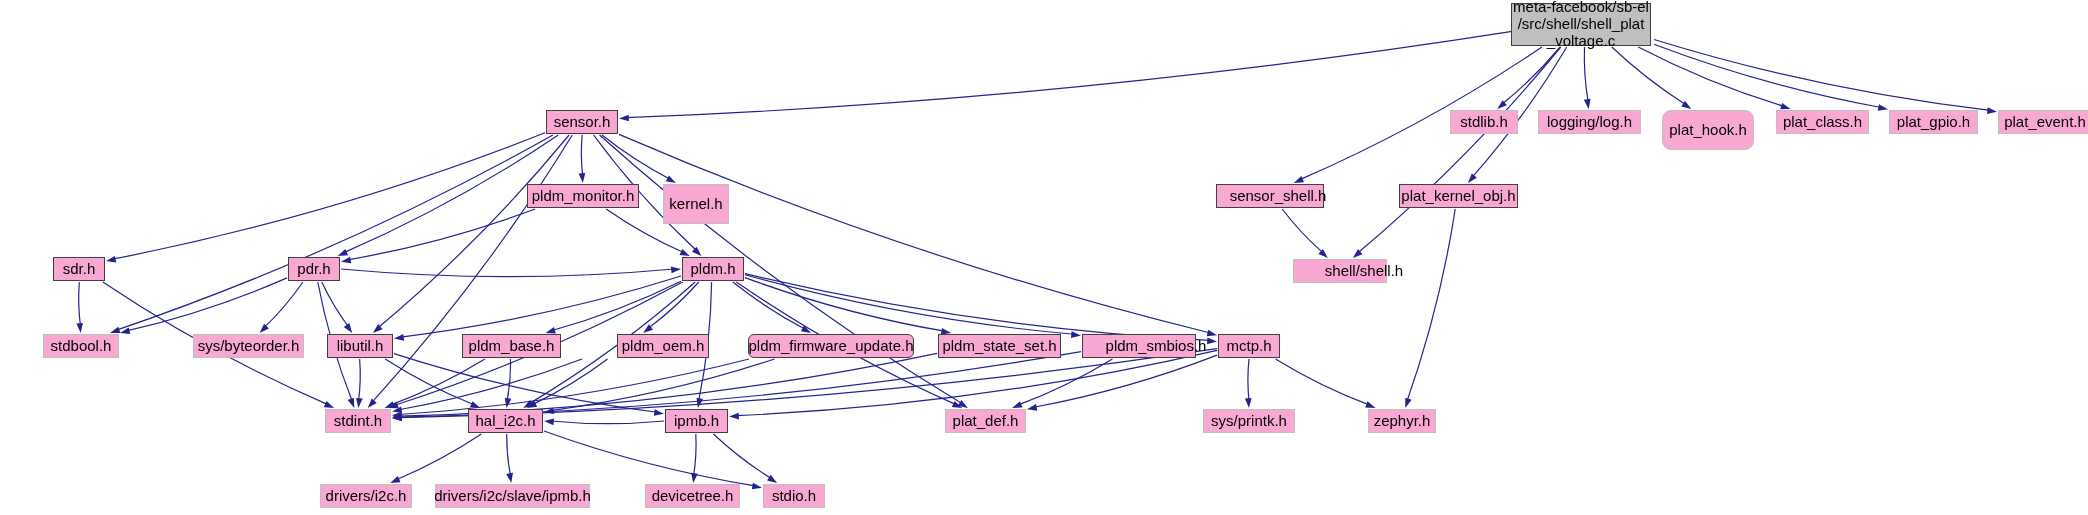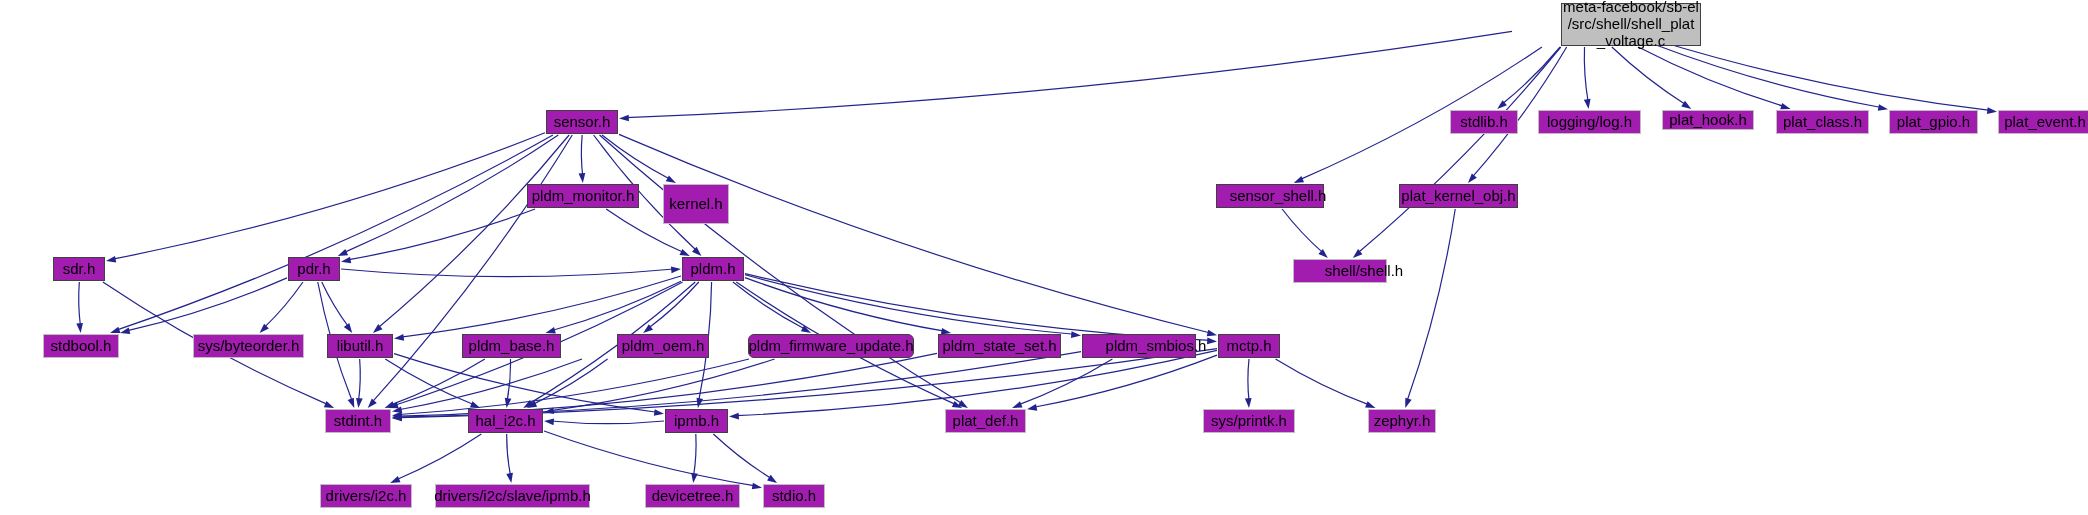--- a/index.html
+++ b/index.html
@@ -1,19 +1,19 @@
 <!DOCTYPE html>
 <html><head>
 <meta charset="utf-8">
 <style>
   html,body{margin:0;padding:0;background:#ffffff;}
   #graph{position:relative;width:2088px;height:515px;background:#ffffff;
          font-family:"Liberation Sans",sans-serif;overflow:hidden;}
   #edges{position:absolute;left:0;top:0;width:2088px;height:515px;}
-  .node{position:absolute;box-sizing:border-box;background:#a21caf;
+  .node{position:absolute;box-sizing:border-box;background:#f9a8d4;
         border:1px solid #bfbfbf;color:#000000;font-size:15px;
         display:flex;align-items:center;justify-content:center;
         text-align:center;line-height:1.12;white-space:pre;}
   .node.hdr{border:1px solid #404040;}
   .node.root{background:#bfbfbf;border:1px solid #404040;font-size:15px;}
 </style>
 </head>
 <body>
 
 <div id="graph">
@@ -142,26 +142,26 @@
       <polygon points="511.2866666666667,483 506.30172396298974,473.91815292789744 512.9229182940527,472.7700302731691" fill="#23238e"></polygon>
       <path d="M544,431.0086655112652 Q647.0623326679327,468.2742788474707 755.2251852665412,485.9198921836762" stroke="#23238e" stroke-width="1.2" fill="none"></path>
       <polygon points="762,487.6811091854419 751.777370802017,489.36261216805764 752.896183587716,482.7364022445375" fill="#23238e"></polygon>
       <path d="M695.8066666666666,434 Q696.8914017502066,455.1225671836276 693.5661368337464,476.0099343672552" stroke="#23238e" stroke-width="1.2" fill="none"></path>
       <polygon points="693.1933333333334,483 691.1512372235414,472.84325625614326 697.8128796080993,473.7269534555629" fill="#23238e"></polygon>
       <path d="M713.4,434 Q740.2708160381338,459.23251233702604 771.5516320762678,478.7320246740521" stroke="#23238e" stroke-width="1.2" fill="none"></path>
       <polygon points="777.1,483 767.0438675380005,480.50925715764936 770.687687944597,474.8629333231113" fill="#23238e"></polygon>
       <path d="M664,421 Q607.5,426.4 551,421" stroke="#23238e" stroke-width="1.2" fill="none"></path>
       <polygon points="544,421 554.0494604284069,418.48247242360986 553.4800510498725,425.1783049304485" fill="#23238e"></polygon>
     </svg>
-<div class="node root" style="left: 1561px; top: 3px; width: 140px; height: 43px;">meta-facebook/sb-el
+<div class="node root" style="left: 1511px; top: 3px; width: 140px; height: 43px;">meta-facebook/sb-el
 /src/shell/shell_plat
 _voltage.c</div>
     <div class="node " style="left: 1450px; top: 110px; width: 68px; height: 24px;">stdlib.h</div>
     <div class="node " style="left: 1538px; top: 110px; width: 103px; height: 24px;">logging/log.h</div>
-    <div class="node " style="left: 1662px; top: 110px; width: 92px; height: 20px;">plat_hook.h</div>
+    <div class="node " style="left: 1662px; top: 110px; width: 92px; height: 40px; border-radius: 9px;">plat_hook.h</div>
     <div class="node " style="left: 1776px; top: 110px; width: 93px; height: 24px;">plat_class.h</div>
     <div class="node " style="left: 1889px; top: 110px; width: 89px; height: 24px;">plat_gpio.h</div>
     <div class="node " style="left: 1998px; top: 110px; width: 94px; height: 24px;">plat_event.h</div>
     <div class="node hdr" style="left: 546px; top: 110px; width: 72px; height: 24px;">sensor.h</div>
     <div class="node hdr" style="left: 527px; top: 184px; width: 112px; height: 24px;">pldm_monitor.h</div>
     <div class="node " style="left: 663px; top: 184px; width: 66px; height: 40px;">kernel.h</div>
     <div class="node hdr" style="left: 1216px; top: 184px; width: 108px; height: 24px; padding-left: 16px;">sensor_shell.h</div>
     <div class="node hdr" style="left: 1399px; top: 184px; width: 119px; height: 24px;">plat_kernel_obj.h</div>
     <div class="node " style="left: 1293px; top: 259px; width: 94px; height: 24px; padding-left: 48px;">shell/shell.h</div>
     <div class="node hdr" style="left: 53px; top: 257px; width: 52px; height: 24px;">sdr.h</div>

